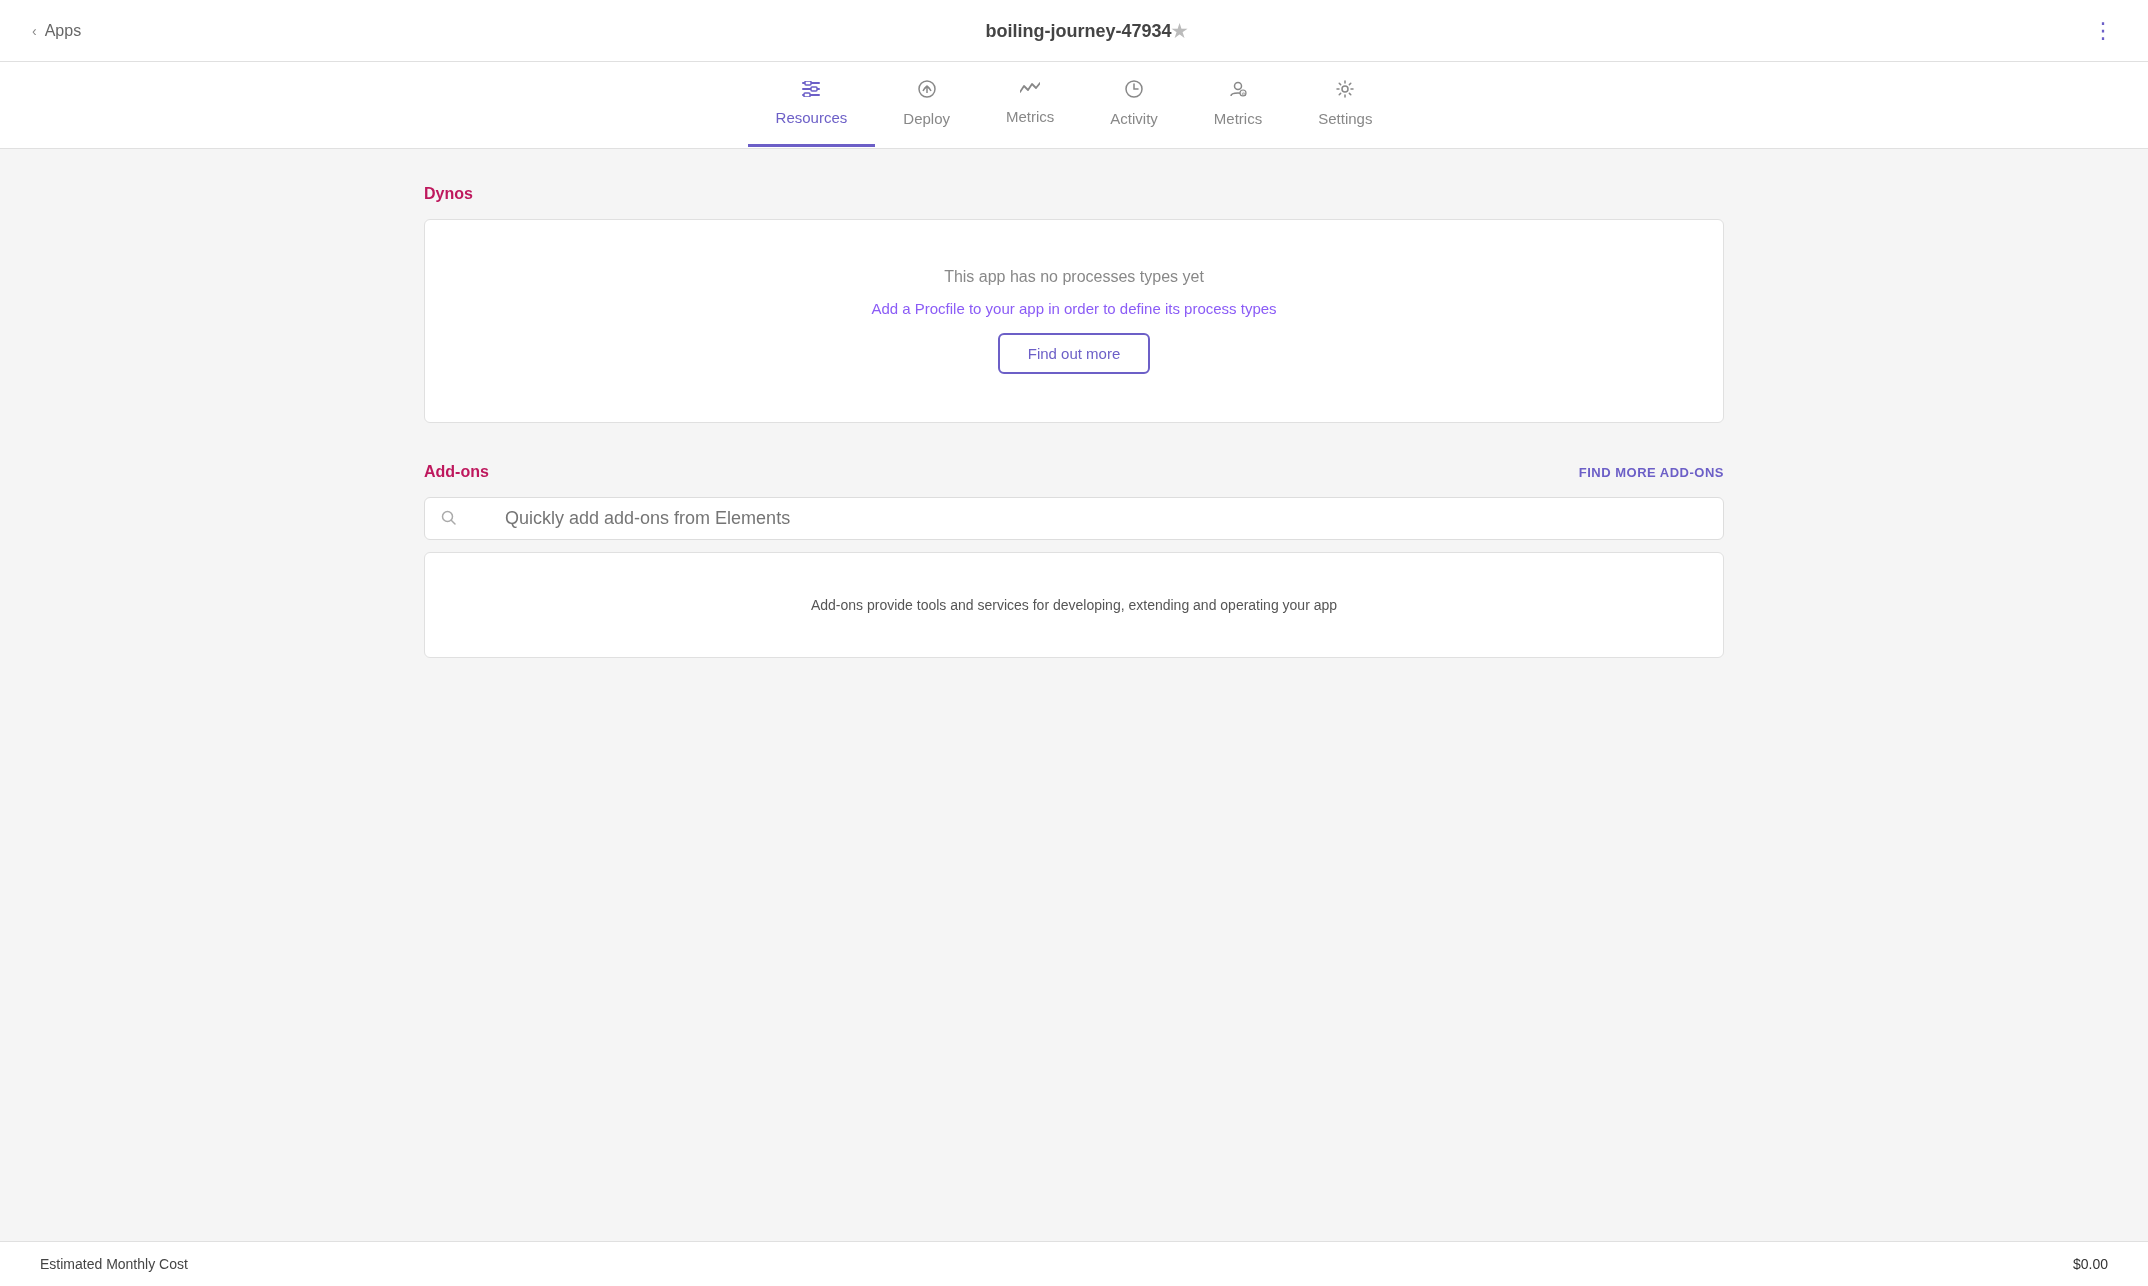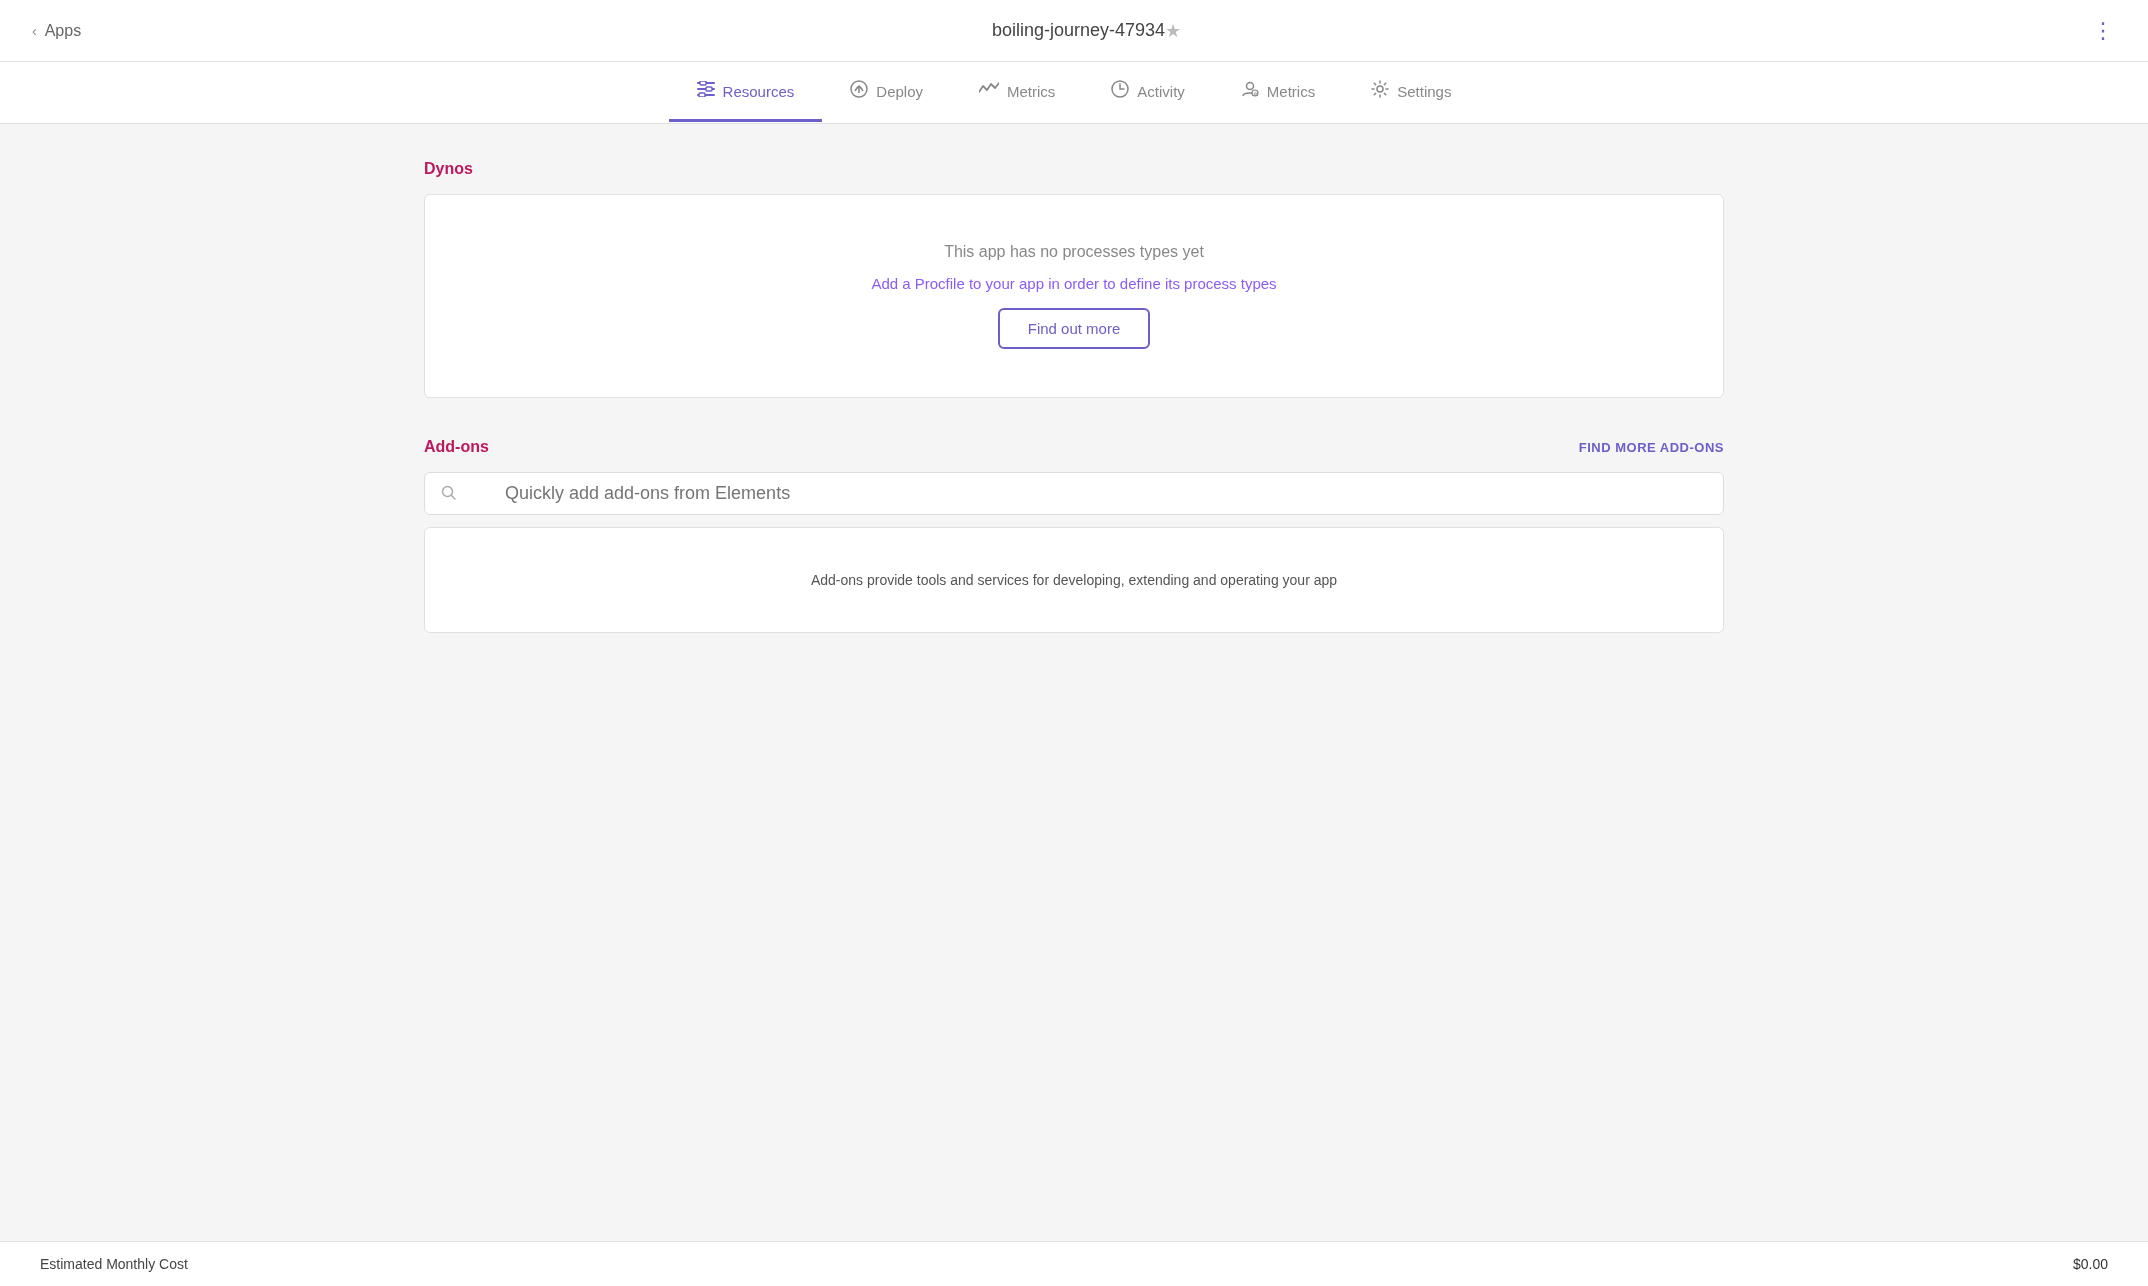--- a/index.html
+++ b/index.html
@@ -35,23 +35,23 @@
       font-size: 16px;
     }
 
     .top-bar-left .chevron {
       font-size: 14px;
       color: #888;
     }
 
     .top-bar-center {
       display: flex;
-      align-items: flex-start;
+      align-items: flex-end;
       font-size: 18px;
-      font-weight: 400;
+      font-weight: 700;
       color: #444;
     }
 
     .star-icon {
       color: #bbb;
       font-size: 18px;
       cursor: pointer;
     }
 
     .top-bar-right {
@@ -76,20 +76,21 @@
       display: flex;
       align-items: center;
       gap: 8px;
       padding: 18px 28px;
       font-size: 15px;
       color: #888;
       cursor: pointer;
       border-bottom: 3px solid transparent;
       text-decoration: none;
       transition: color 0.15s;
+      flex-direction: column;
     }
 
     .nav-tab.active {
       color: #6c5fc7;
       border-bottom: 3px solid #6c5fc7;
       font-weight: 500;
     }
 
     .nav-tab .tab-icon {
       font-size: 16px;

